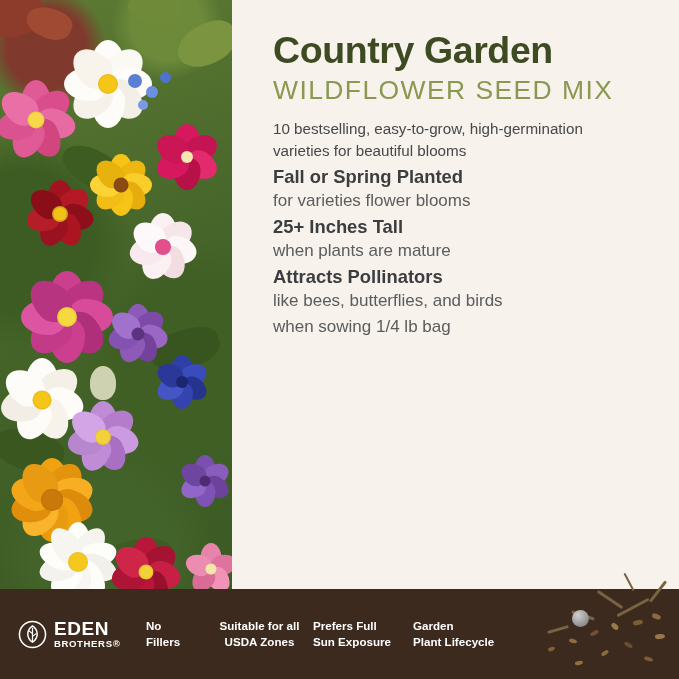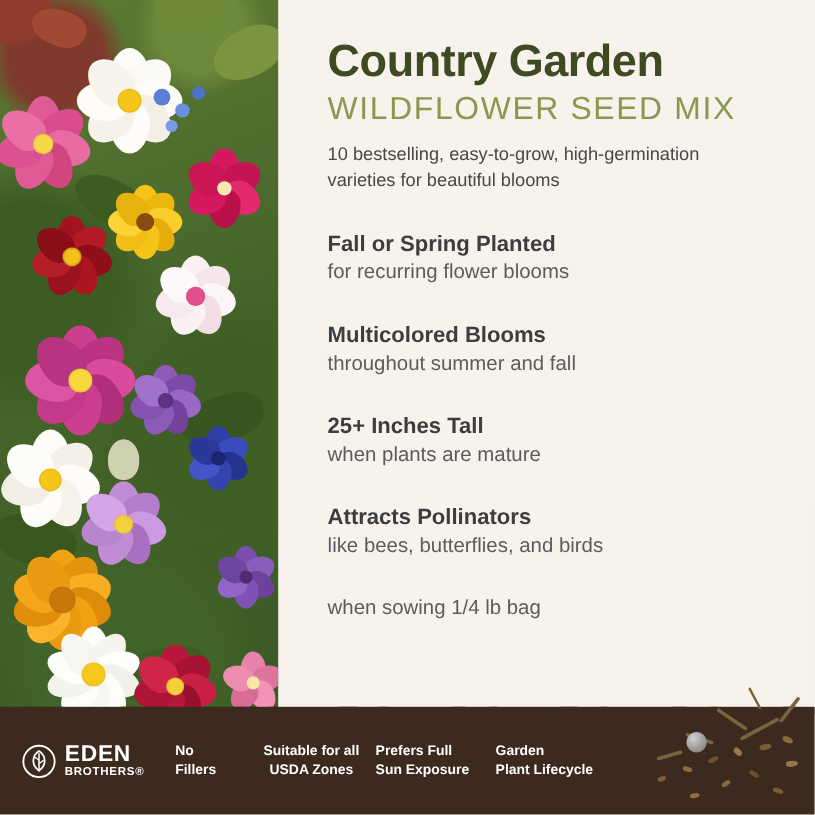--- a/index.html
+++ b/index.html
@@ -71,21 +71,21 @@
     letter-spacing: 1.4px;
     white-space: nowrap;
   }
   #blurb {
     margin-top: 12px;
     font-size: 15.2px;
     color: #46484a;
     line-height: 1.45;
     max-width: 355px;
   }
-  .feat { margin-top: 30px; }
+  .feat { margin-top: 4px; }
   .feat .h {
     font-size: 18.4px;
     font-weight: bold;
     color: #3b3d3f;
     line-height: 1.2;
   }
   .feat .s {
     font-size: 17px;
     color: #5a5c5e;
     line-height: 1.3;
@@ -351,25 +351,21 @@
     <div class="bl" style="left:90px;top:366px;width:26px;height:34px;background:#cfd2b0;border-radius:50% 50% 45% 45%;"></div>
   </div>
 
   <div id="panel">
     <div id="title">Country Garden</div>
     <div id="subtitle">WILDFLOWER SEED MIX</div>
     <div id="blurb">10 bestselling, easy-to-grow, high-germination varieties for beautiful blooms</div>
 
     <div class="feat">
       <div class="h">Fall or Spring Planted</div>
-      <div class="s">for recurring flower blooms</div>
-    </div>
-    <div class="feat">
-      <div class="h">Multicolored Blooms</div>
-      <div class="s">throughout summer and fall</div>
+      <div class="s">for varieties flower blooms</div>
     </div>
     <div class="feat">
       <div class="h">25+ Inches Tall</div>
       <div class="s">when plants are mature</div>
     </div>
     <div class="feat">
       <div class="h">Attracts Pollinators</div>
       <div class="s">like bees, butterflies, and birds</div>
     </div>
     <div class="feat">

